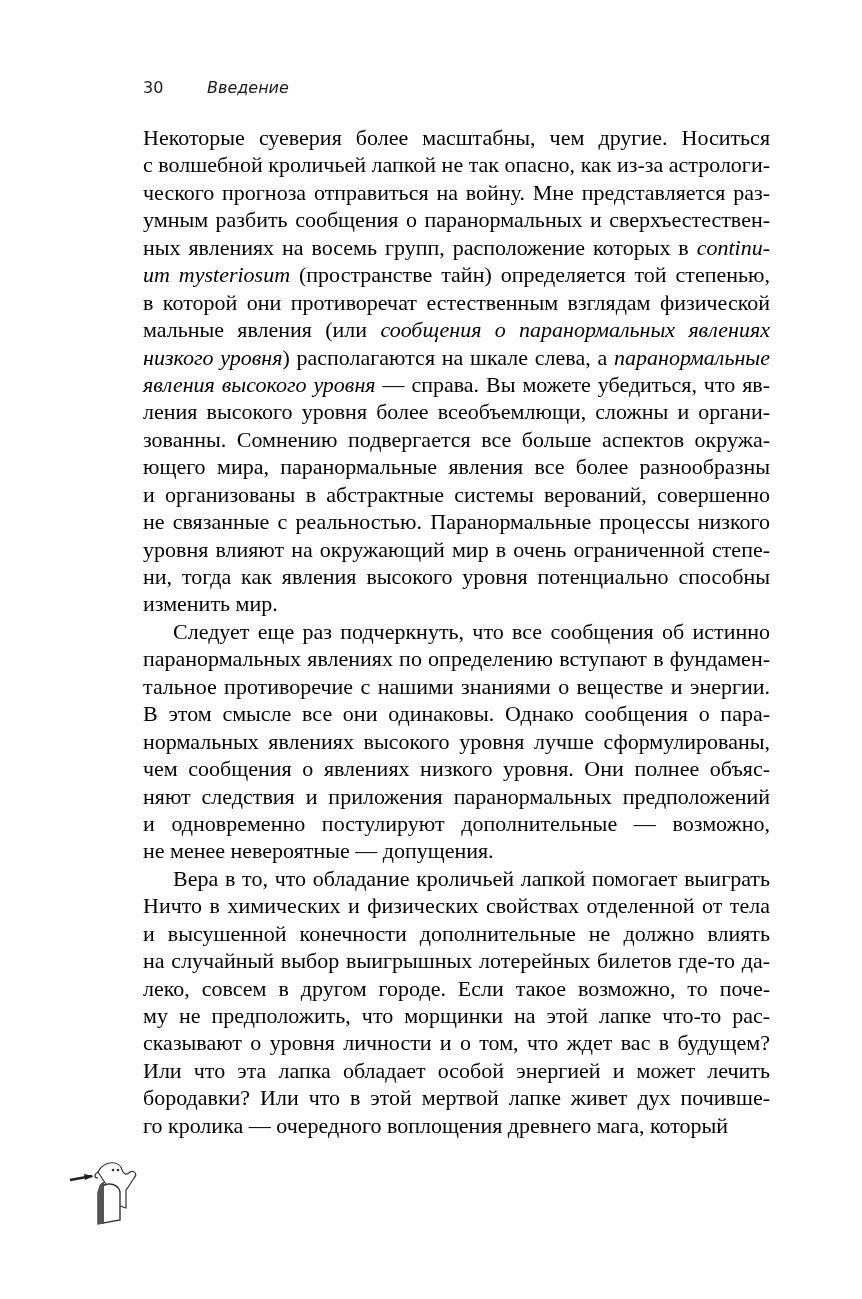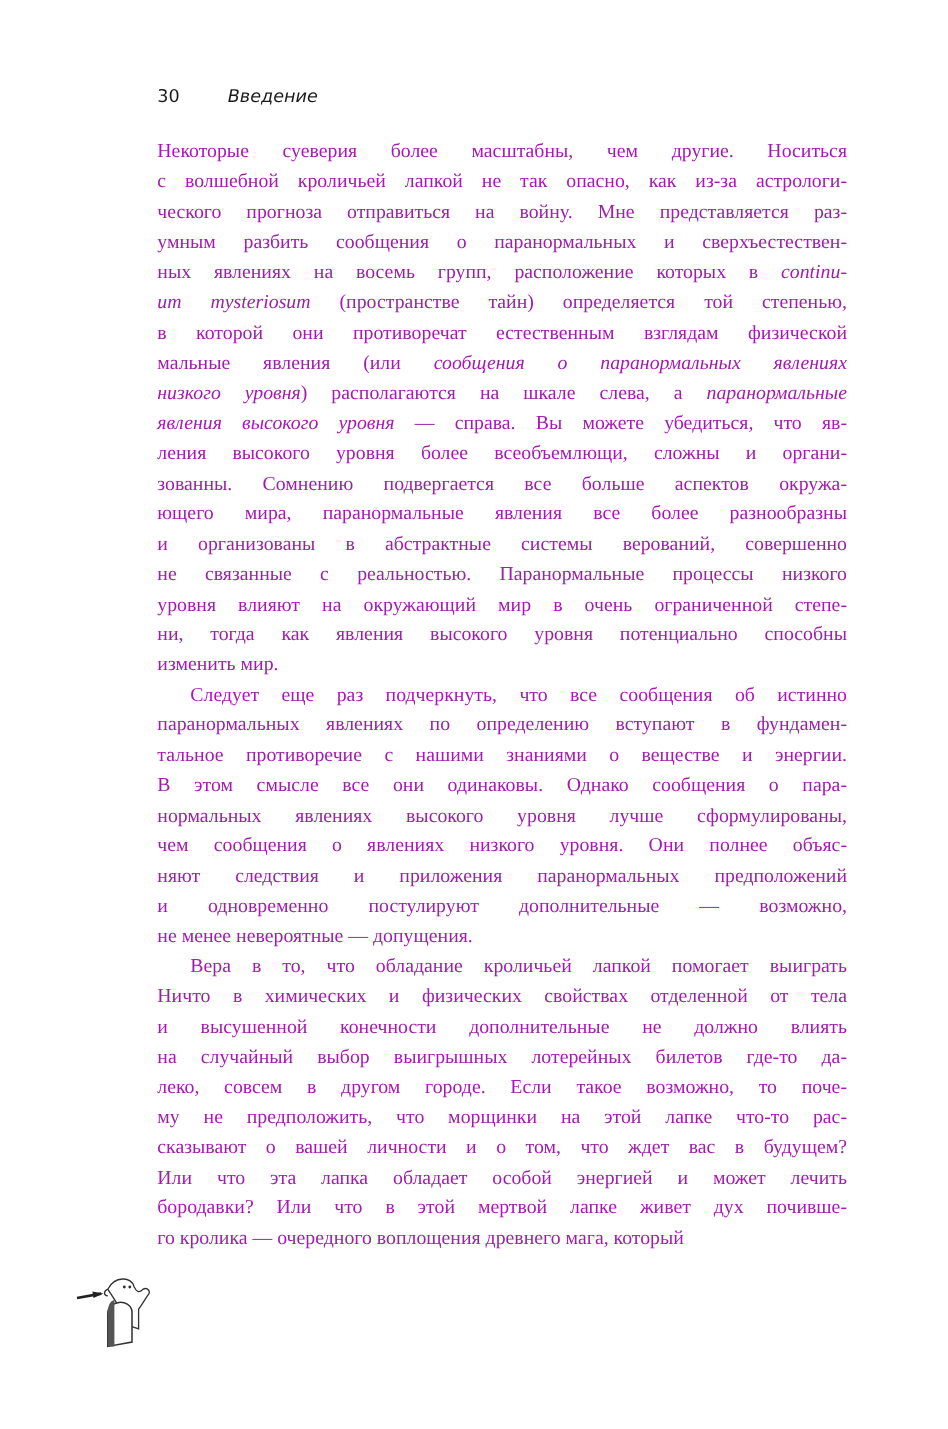--- a/index.html
+++ b/index.html
@@ -1,21 +1,21 @@
 <!DOCTYPE html>
 <html><head>
   <meta charset="utf-8">
   <style>
     html, body { margin: 0; padding: 0; background: #ffffff; }
     body { width: 862px; height: 1299px; position: relative; overflow: hidden; }
     .page { position: absolute; left: 0; top: 0; width: 862px; height: 961px; background: #fff; }
     .header { position: absolute; top: 78px; left: 143px; height: 24px; font-family: "DejaVu Sans", sans-serif; font-size: 16px; color: #1a1a1a; }
     .page-num { position: absolute; left: 0; top: 0; }
     .running-title { position: absolute; left: 64px; top: 0; white-space: nowrap; font-style: italic; }
-    .body-text { position: absolute; left: 143px; top: 124px; width: 627px; font-family: "Liberation Serif", "DejaVu Serif", serif; font-size: 18px; line-height: 27.45px; color: #a21caf; }
+    .body-text { position: absolute; left: 143px; top: 124px; width: 627px; font-family: "Liberation Serif", "DejaVu Serif", serif; font-size: 22px; line-height: 27.45px; color: #000000; }
     .line { display: block; white-space: nowrap; text-align: justify; text-align-last: justify; height: 27.45px; overflow: visible; }
     .line.last { text-align-last: left; }
     .line.indent { padding-left: 30px; font-family: Liberation Serif, serif; }
     .line span.it { font-style: italic; }
     .ornament { position: absolute; left: 68px; top: 1158px; width: 70px; height: 70px; }
   </style>
 </head>
 <body>
 
 <div class="page">
@@ -56,21 +56,21 @@
         <span class="line"><span>и одновременно постулируют дополнительные — возможно,</span></span>
         <span class="line last"><span>не менее невероятные — допущения.</span></span>
       </div>
       <div>
         <span class="line indent"><span>Вера в то, что обладание кроличьей лапкой помогает выиграть</span></span>
         <span class="line"><span>Ничто в химических и физических свойствах отделенной от тела</span></span>
         <span class="line"><span>и высушенной конечности дополнительные не должно влиять</span></span>
         <span class="line"><span>на случайный выбор выигрышных лотерейных билетов где-то да-</span></span>
         <span class="line"><span>леко, совсем в другом городе. Если такое возможно, то поче-</span></span>
         <span class="line"><span>му не предположить, что морщинки на этой лапке что-то рас-</span></span>
-        <span class="line"><span>сказывают о вашей личности и о том, что ждет вас в будущем?</span></span>
+        <span class="line"><span>сказывают о уровня личности и о том, что ждет вас в будущем?</span></span>
         <span class="line"><span>Или что эта лапка обладает особой энергией и может лечить</span></span>
         <span class="line"><span>бородавки? Или что в этой мертвой лапке живет дух почивше-</span></span>
         <span class="line last"><span>го кролика — очередного воплощения древнего мага, который</span></span>
       </div>
     </div>
 
   <svg class="ornament" viewBox="0 0 70 70">
 
     <line x1="2" y1="22" x2="24" y2="18" stroke="#222" stroke-width="2.5"></line>
     <path d="M16 16 L26 18 L17 22 Z" fill="#222"></path>

